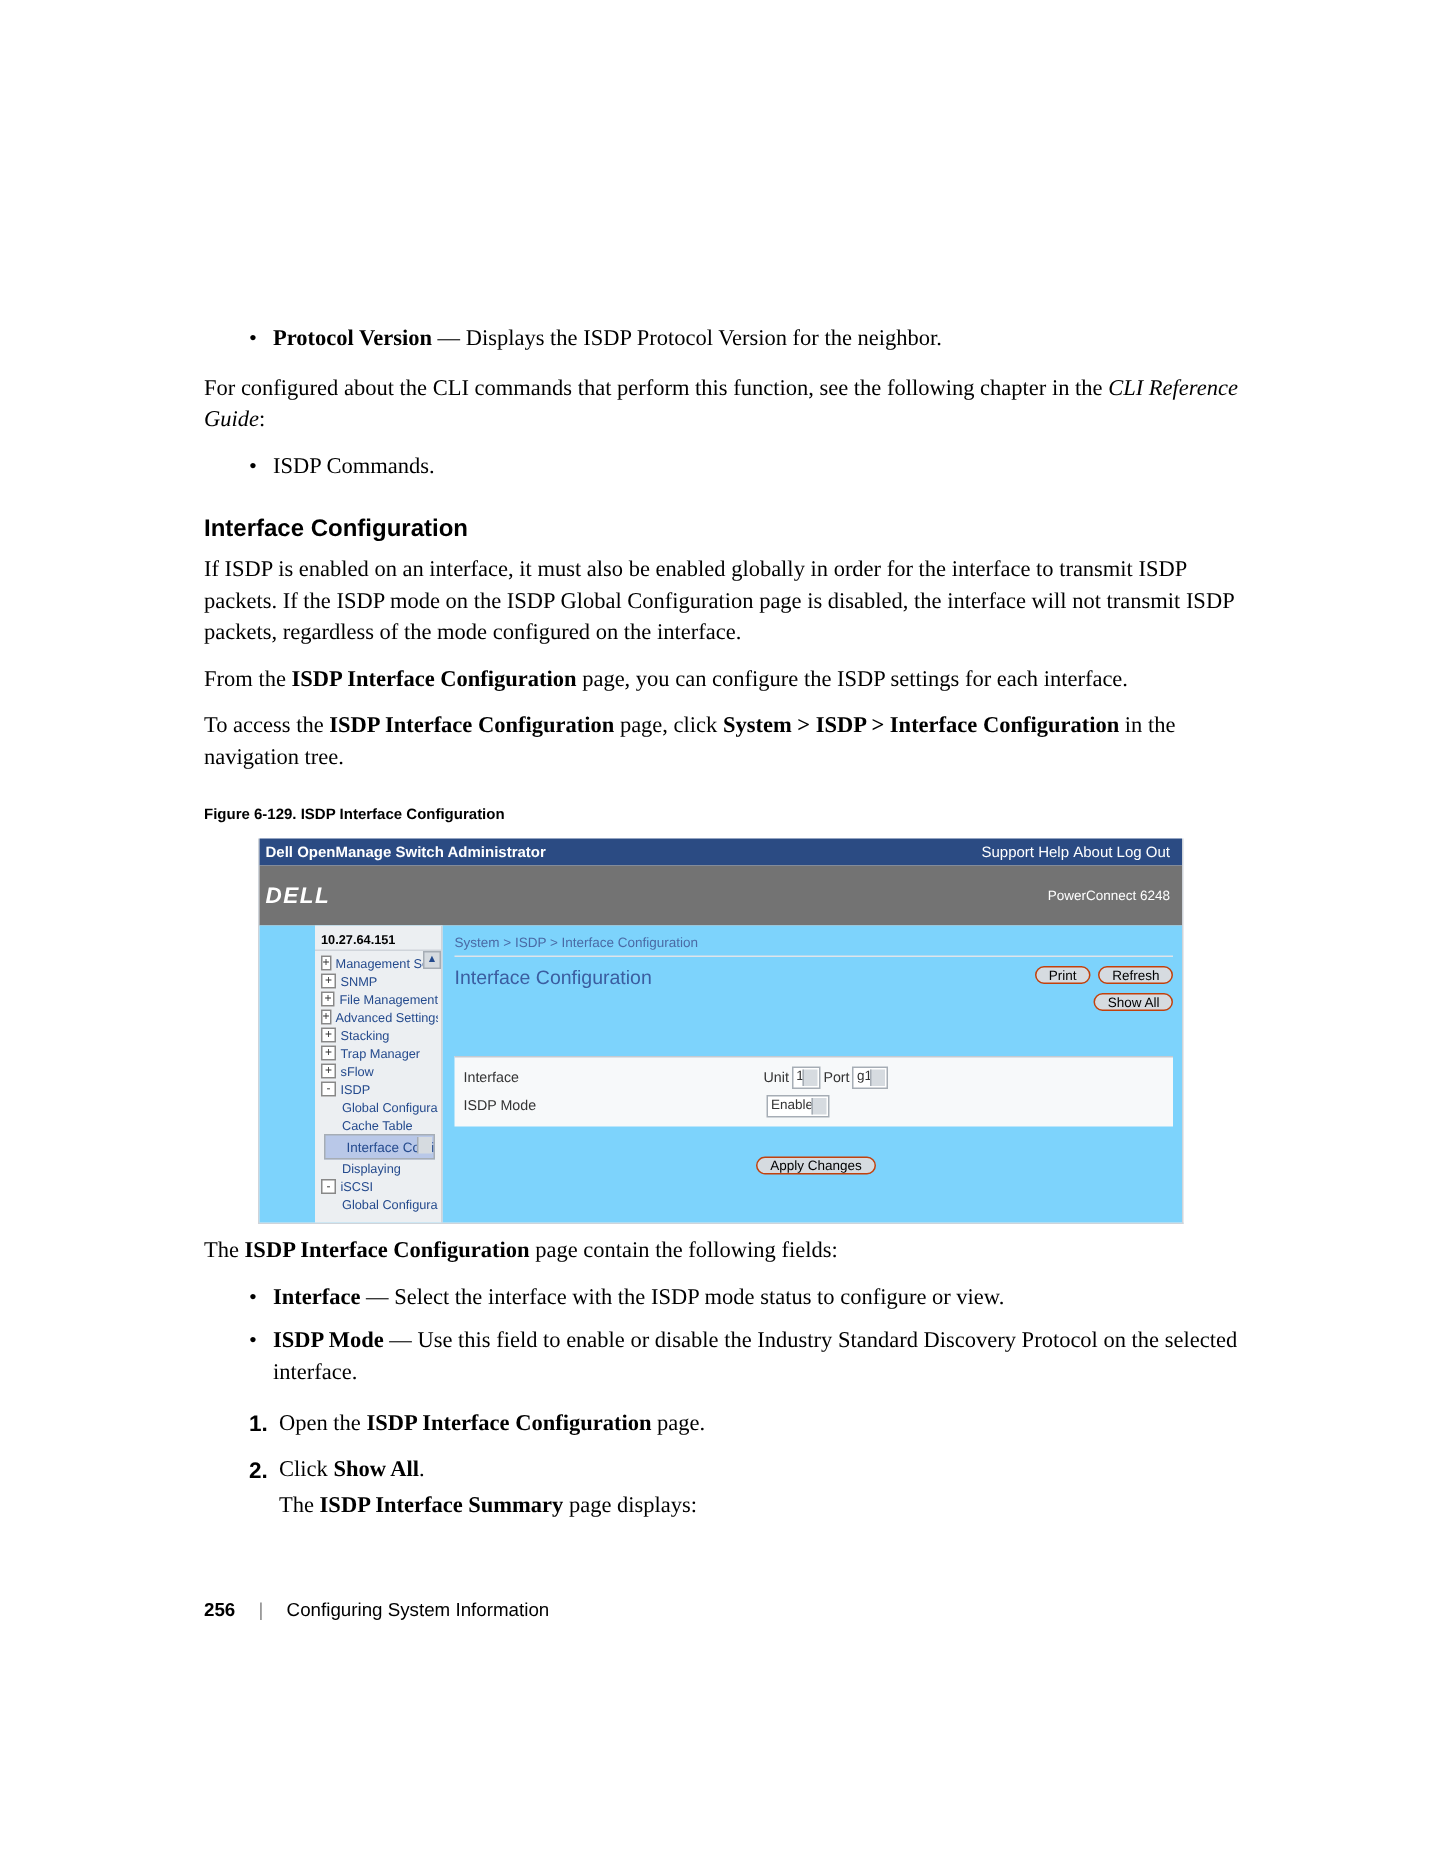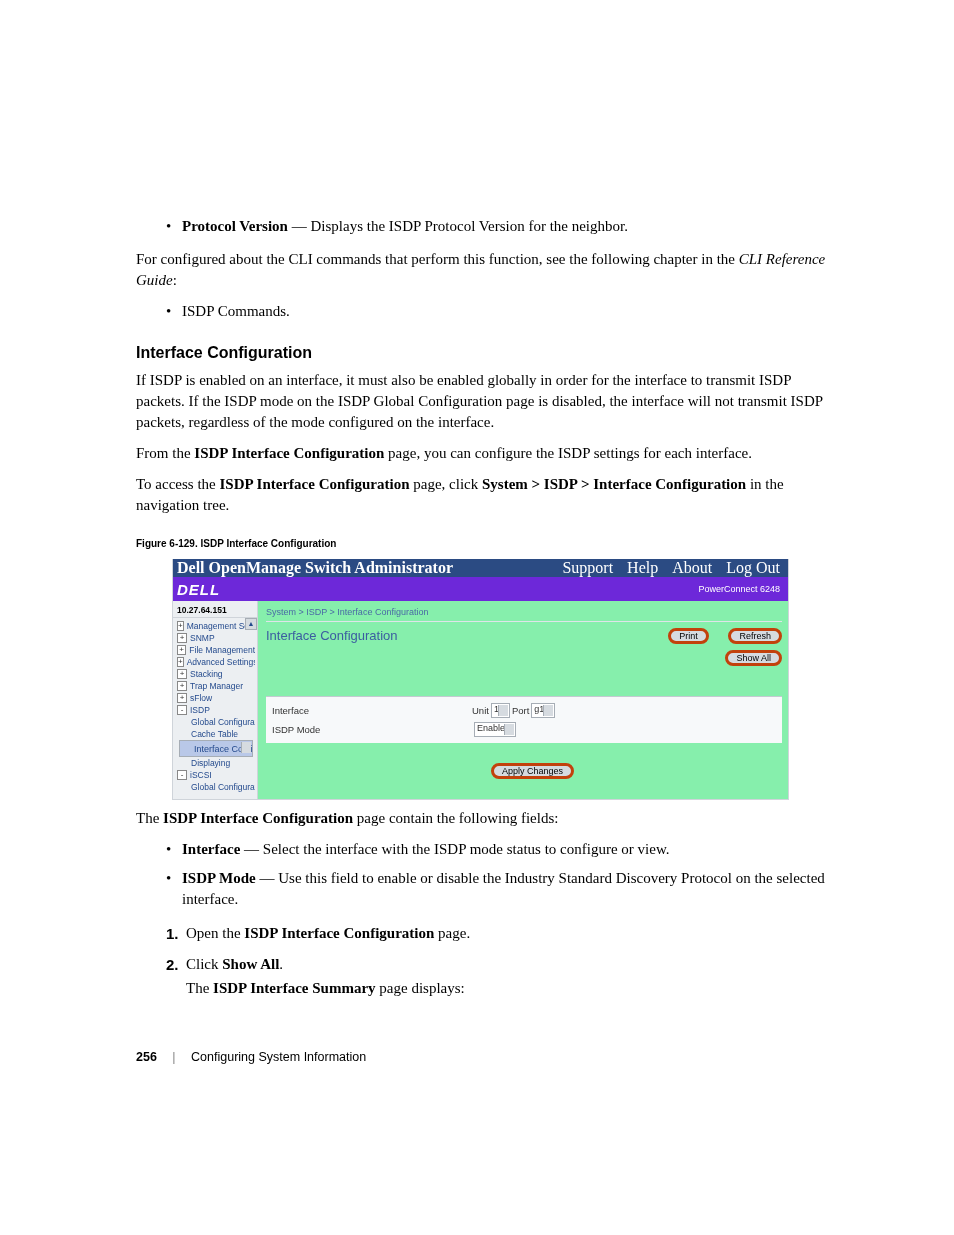--- a/index.html
+++ b/index.html
@@ -90,46 +90,46 @@
     border: 1px solid #cfd4da;
     border-top: none;
   }
   .shot-top {
     background: #2b4b83;
     color: #fff;
     display: flex;
     justify-content: space-between;
     align-items: center;
     padding: 2px 8px 2px 4px;
-    font-size: 16px;
+    font-size: 10px;
     font-weight: bold;
     height: 14px;
-    font-family: Liberation Serif, serif;
-  }
-  .shot-top .links span { margin-left: 10px; font-weight: normal; }
+  }
+  .shot-top .links span { font-weight: normal; }
   .shot-bar {
-    background: #6d28d9;
+    background: #737373;
     color: #fff;
-    height: 24px;
+    height: 40px;
     display: flex;
     justify-content: space-between;
     align-items: center;
     padding: 0 8px 0 4px;
     font-size: 9px;
   }
   .shot-bar .logo {
     font-family: Impact, Arial, sans-serif;
     font-size: 15px;
     letter-spacing: 1px;
     font-weight: 900;
     font-style: italic;
   }
   .shot-body {
     display: flex;
-    background: #86efac;
+    background: #7dd3fc;
+    padding-left: 37px;
   }
   .shot-side {
     width: 84px;
     background: #eceff2;
     border-right: 1px solid #cfd4da;
     color: #244a8d;
     font-size: 8.5px;
     padding: 2px 0 4px 0;
   }
   .shot-side .ip {
@@ -185,25 +185,25 @@
     margin-bottom: 4px;
   }
   .panel-title {
     color: #3b5da0;
     font-size: 13px;
   }
   .btns { text-align: right; }
   .btn {
     display: inline-block;
     background: #d6dbe0;
-    border: 3px solid #c2410c;
+    border: 1px solid #c2410c;
     border-radius: 8px;
     padding: 0px 8px;
     font-size: 9px;
-    margin-left: 17px;
+    margin-left: 3px;
   }
   .btn.below { margin-top: 6px; }
   .panel-box {
     border-top: 1px solid #c4cad1;
     background: #f7f9fa;
     margin-top: 30px;
     padding: 4px 0 4px 0;
   }
   .frow {
     display: flex;

